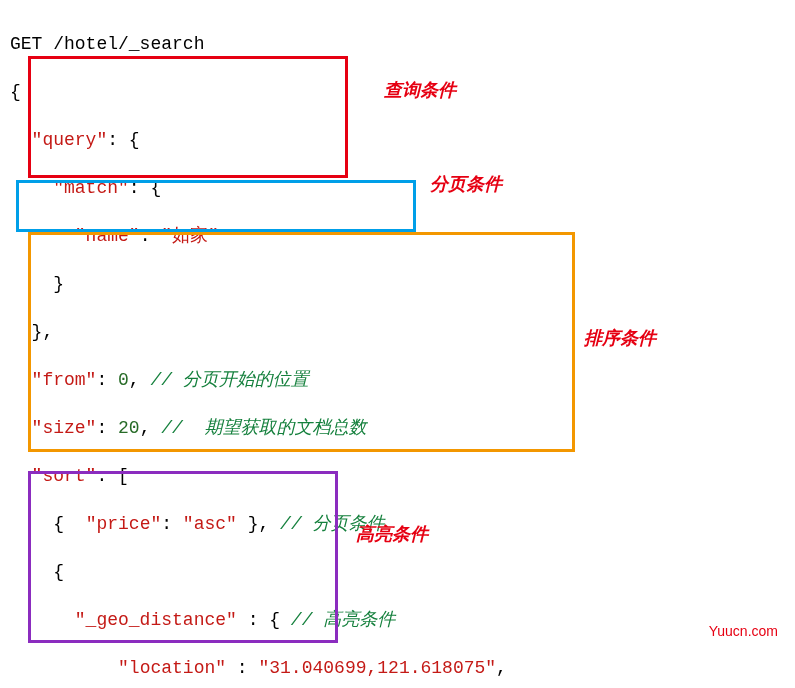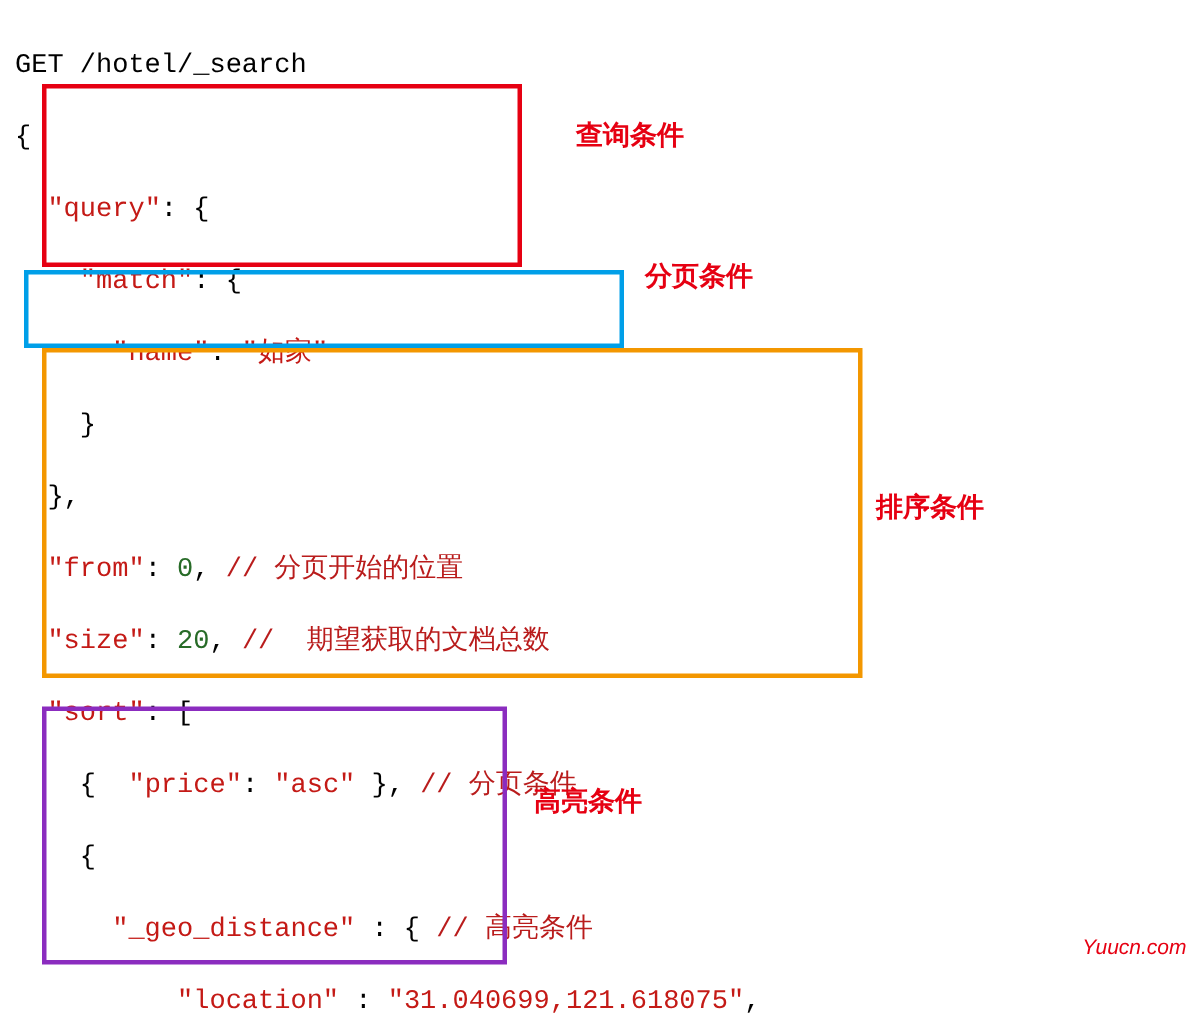--- a/index.html
+++ b/index.html
@@ -15,49 +15,49 @@
     box-sizing: border-box;
     position: relative;
   }
   .code-area {
     position: relative;
     white-space: pre;
   }
   .line { display:block; height:24px; }
   .k { color: #c41a16; } 
   .s { color: #c41a16; } 
-  .g { color: #b91c1c; } 
+  .g { color: #15803d; font-style: italic; } 
   .num { color: #276b27; }
   .box {
     position: absolute;
     box-sizing: border-box;
     pointer-events: none;
   }
   .box-red    { border: 3px solid #e60012; }
   .box-blue   { border: 3px solid #009fe8; }
   .box-orange { border: 3px solid #f39700; }
   .box-purple { border: 3px solid #8b2cbf; }
   .label {
     position: absolute;
     font-family: "Microsoft YaHei", "SimSun", sans-serif;
     font-weight: bold;
     font-size: 18px;
     pointer-events: none;
     white-space: nowrap;
+    font-style: italic;
   }
   .label-red { color: #e60012; }
   .lbl-regular { font-weight: bold; }
   .watermark {
     position:absolute;
-    right: 4px;
+    right: 17px;
     bottom: 45px;
     color: #e60012;
     font-family: Arial, sans-serif;
     font-size: 14px;
-    font-style: italic;
   }
 </style>
 </head>
 <body>
 
 <div class="code-area">
 <span class="line">GET /hotel/_search</span>
 <span class="line"><span>{</span></span>
 <span class="line">  <span class="k">"query"</span>: {</span>
 <span class="line">    <span class="k">"match"</span>: {</span>

